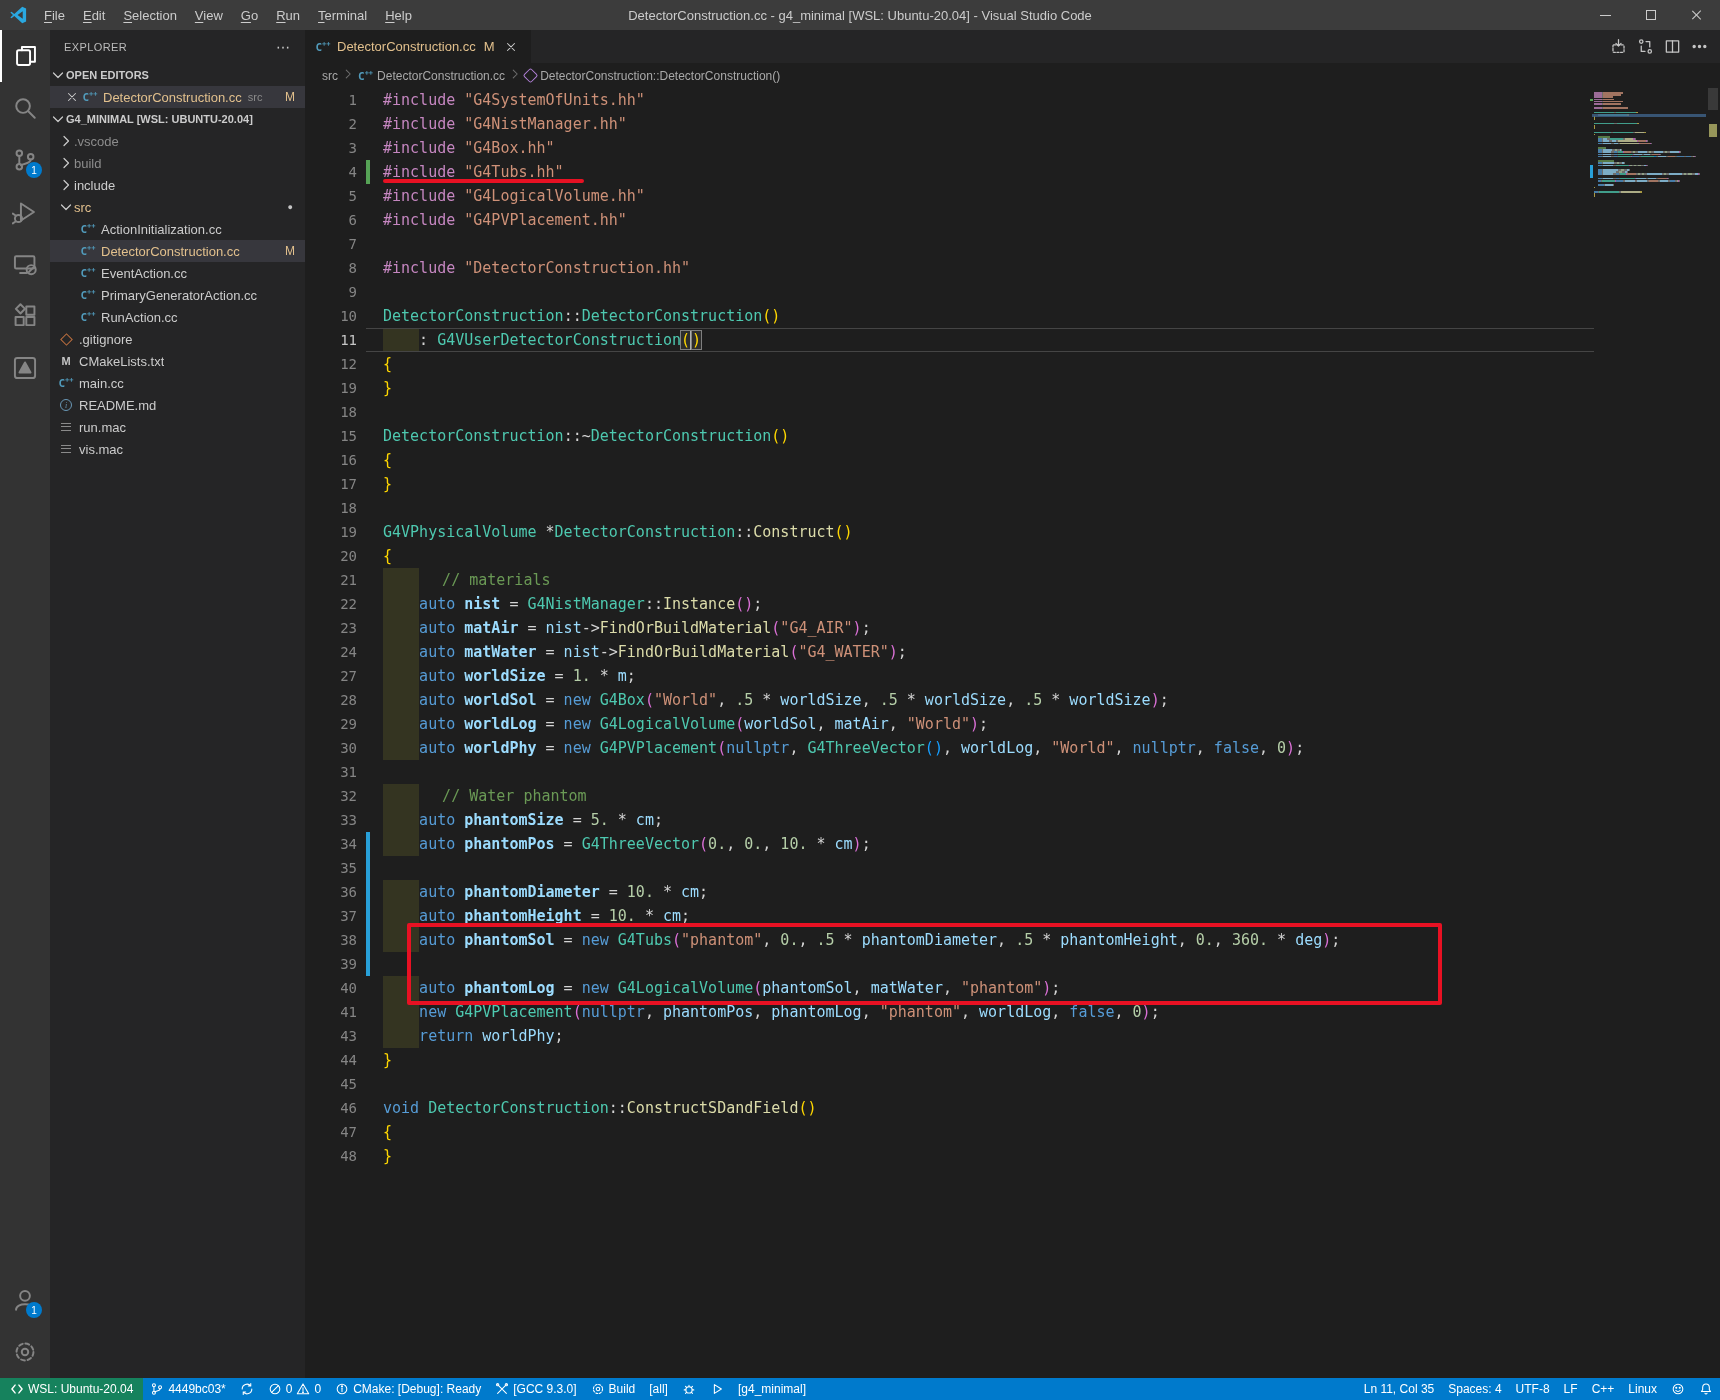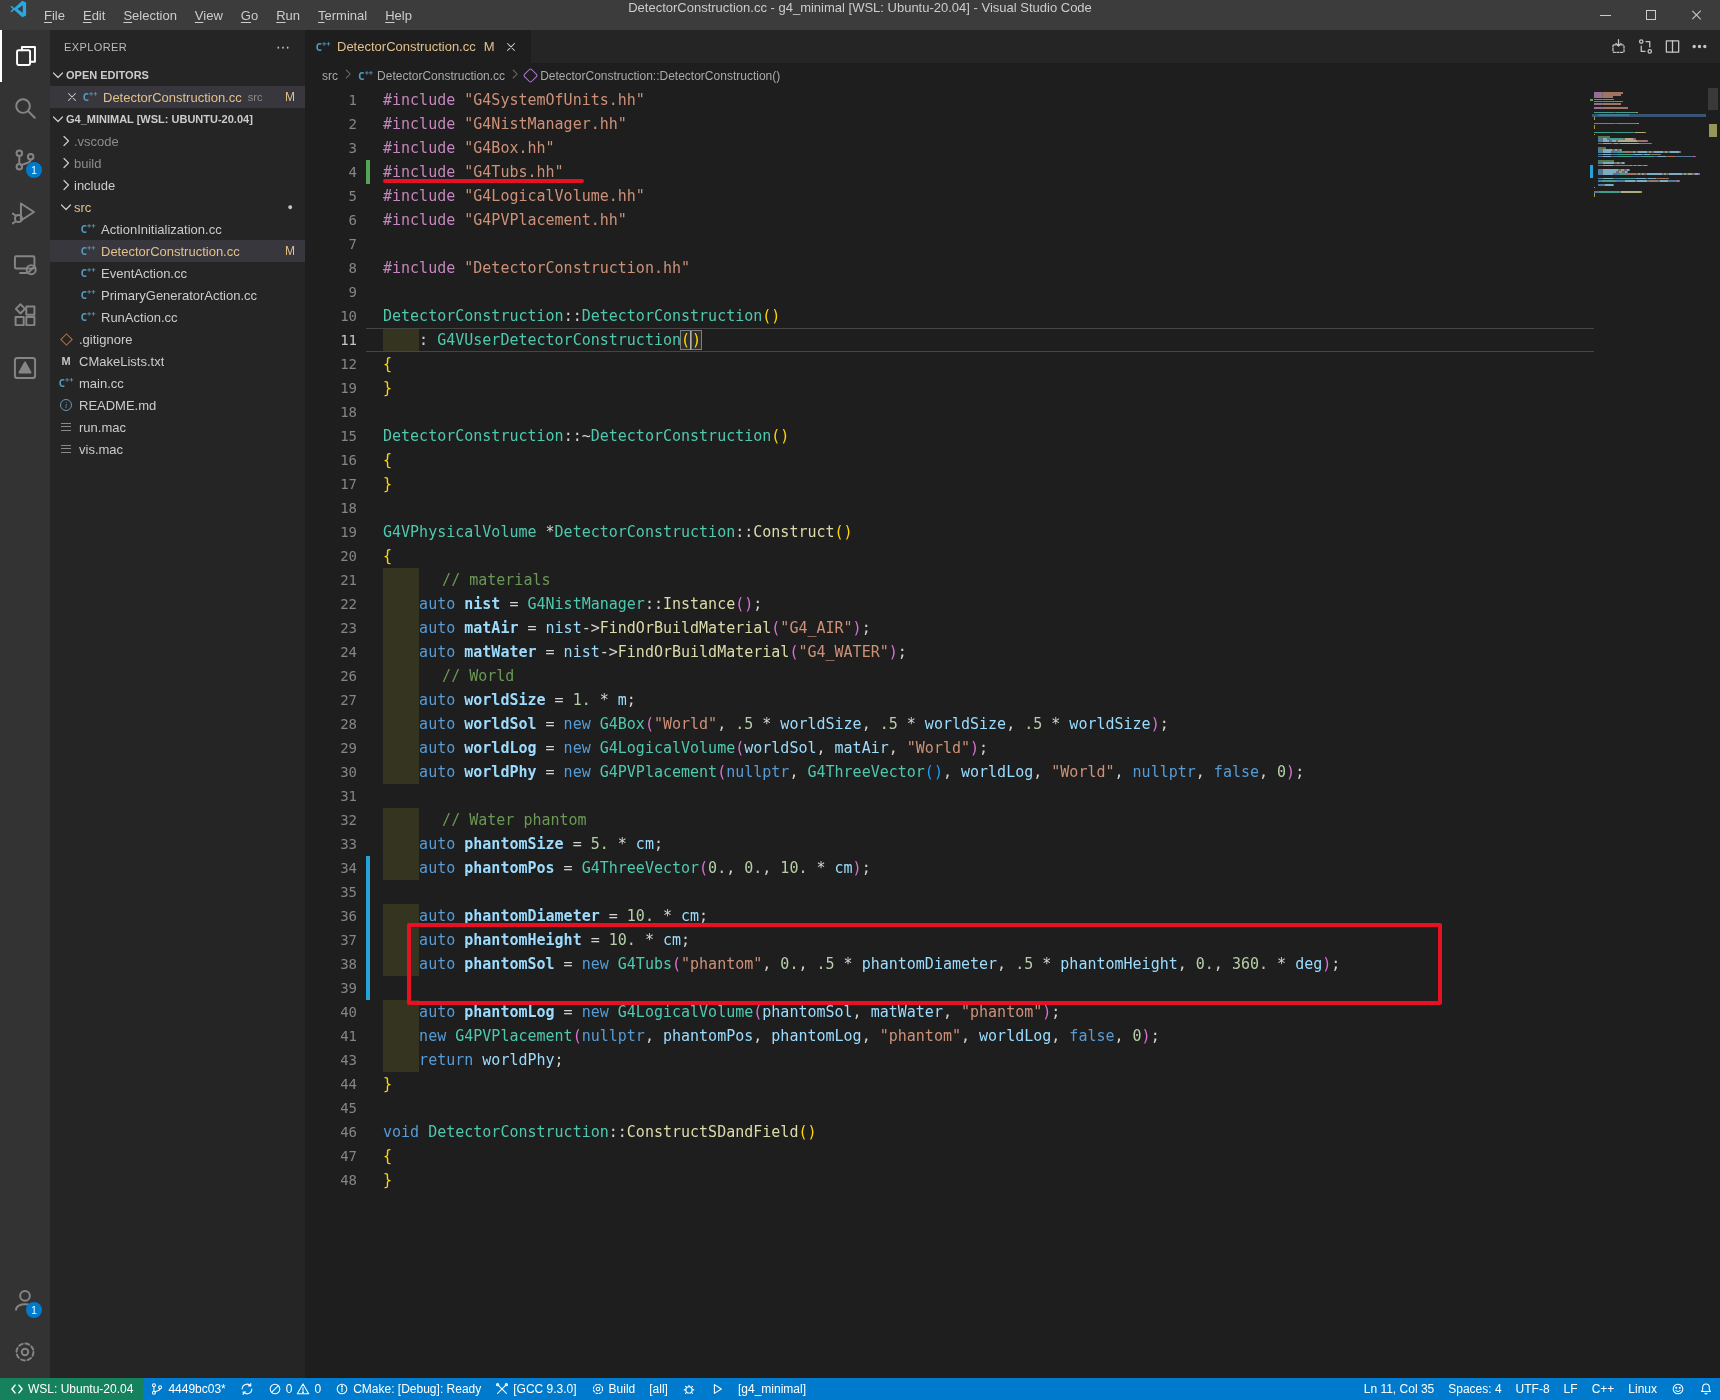--- a/index.html
+++ b/index.html
@@ -1,21 +1,21 @@
 <!DOCTYPE html>
 <html><head>
 <meta charset="utf-8">
 <style>
   *{margin:0;padding:0;box-sizing:border-box;}
   html,body{width:1720px;height:1400px;overflow:hidden;background:#1e1e1e;
     font-family:"Liberation Sans",sans-serif;-webkit-font-smoothing:antialiased;}
   #root{position:relative;width:1720px;height:1400px;display:flex;flex-direction:column;}
 
   
-  .titlebar{height:30px;background:#3c3c3c;display:flex;color:#cccccc;font-size:13px;flex:0 0 auto;}
+  .titlebar{height:30px;background:#3c3c3c;display:flex;align-items:center;color:#cccccc;font-size:13px;flex:0 0 auto;}
   .vscode-logo{width:18px;height:18px;margin:0 8px 0 9px;flex:0 0 auto;}
   .menubar{display:flex;height:100%;align-items:center;}
   .menu-item{padding:0 9px;height:100%;display:flex;align-items:center;cursor:default;}
   .menu-item span u{text-decoration:underline;text-underline-offset:2px;}
   .tb-title{position:absolute;left:0;right:0;text-align:center;pointer-events:none;color:#cccccc;font-size:13px;}
   .win-controls{margin-left:auto;display:flex;height:100%;}
   .win-btn{width:46px;height:100%;display:flex;align-items:center;justify-content:center;color:#cccccc;}
   .ic-min{width:11px;height:1px;background:#cccccc;}
   .ic-max{width:10px;height:10px;border:1px solid #cccccc;}
   .ic-close{position:relative;width:12px;height:12px;}
@@ -477,21 +477,20 @@
             <div class="cline"><div class="ln">15</div><div class="gitbar"></div><div class="ctext"><span class="tk-type">DetectorConstruction</span><span class="tk-op">::~</span><span class="tk-type">DetectorConstruction</span><span class="tk-p1">()</span></div></div>
             <div class="cline"><div class="ln">16</div><div class="gitbar"></div><div class="ctext"><span class="tk-p1">{</span></div></div>
             <div class="cline"><div class="ln">17</div><div class="gitbar"></div><div class="ctext"><span class="tk-p1">}</span></div></div>
             <div class="cline"><div class="ln">18</div><div class="gitbar"></div><div class="ctext"></div></div>
             <div class="cline"><div class="ln">19</div><div class="gitbar"></div><div class="ctext"><span class="tk-type">G4VPhysicalVolume</span><span class="tk-txt"> </span><span class="tk-op">*</span><span class="tk-type">DetectorConstruction</span><span class="tk-op">::</span><span class="tk-fn">Construct</span><span class="tk-p1">()</span></div></div>
             <div class="cline"><div class="ln">20</div><div class="gitbar"></div><div class="ctext"><span class="tk-p1">{</span></div></div>
             <div class="cline"><div class="ln">21</div><div class="gitbar"></div><div class="ctext"><span class="indentblock"></span><span class="tk-cmt">// materials</span></div></div>
             <div class="cline"><div class="ln">22</div><div class="gitbar"></div><div class="ctext"><span class="indentblock"></span><span class="tk-kw">auto</span><span class="tk-txt"> </span><span class="tk-varb">nist</span><span class="tk-op"> = </span><span class="tk-type">G4NistManager</span><span class="tk-op">::</span><span class="tk-fn">Instance</span><span class="tk-p2">()</span><span class="tk-txt">;</span></div></div>
             <div class="cline"><div class="ln">23</div><div class="gitbar"></div><div class="ctext"><span class="indentblock"></span><span class="tk-kw">auto</span><span class="tk-txt"> </span><span class="tk-varb">matAir</span><span class="tk-op"> = </span><span class="tk-var">nist</span><span class="tk-op">-&gt;</span><span class="tk-fn">FindOrBuildMaterial</span><span class="tk-p2">(</span><span class="tk-str">"G4_AIR"</span><span class="tk-p2">)</span><span class="tk-txt">;</span></div></div>
             <div class="cline"><div class="ln">24</div><div class="gitbar"></div><div class="ctext"><span class="indentblock"></span><span class="tk-kw">auto</span><span class="tk-txt"> </span><span class="tk-varb">matWater</span><span class="tk-op"> = </span><span class="tk-var">nist</span><span class="tk-op">-&gt;</span><span class="tk-fn">FindOrBuildMaterial</span><span class="tk-p2">(</span><span class="tk-str">"G4_WATER"</span><span class="tk-p2">)</span><span class="tk-txt">;</span></div></div>
-            <div class="cline"><div class="ln">26</div><div class="gitbar"></div><div class="ctext"><span class="indentblock"></span><span class="tk-cmt">// World</span></div></div>
             <div class="cline"><div class="ln">27</div><div class="gitbar"></div><div class="ctext"><span class="indentblock"></span><span class="tk-kw">auto</span><span class="tk-txt"> </span><span class="tk-varb">worldSize</span><span class="tk-op"> = </span><span class="tk-num">1.</span><span class="tk-op"> * </span><span class="tk-var">m</span><span class="tk-txt">;</span></div></div>
             <div class="cline"><div class="ln">28</div><div class="gitbar"></div><div class="ctext"><span class="indentblock"></span><span class="tk-kw">auto</span><span class="tk-txt"> </span><span class="tk-varb">worldSol</span><span class="tk-op"> = </span><span class="tk-kw">new</span><span class="tk-txt"> </span><span class="tk-type">G4Box</span><span class="tk-p2">(</span><span class="tk-str">"World"</span><span class="tk-txt">, </span><span class="tk-num">.5</span><span class="tk-op"> * </span><span class="tk-var">worldSize</span><span class="tk-txt">, </span><span class="tk-num">.5</span><span class="tk-op"> * </span><span class="tk-var">worldSize</span><span class="tk-txt">, </span><span class="tk-num">.5</span><span class="tk-op"> * </span><span class="tk-var">worldSize</span><span class="tk-p2">)</span><span class="tk-txt">;</span></div></div>
             <div class="cline"><div class="ln">29</div><div class="gitbar"></div><div class="ctext"><span class="indentblock"></span><span class="tk-kw">auto</span><span class="tk-txt"> </span><span class="tk-varb">worldLog</span><span class="tk-op"> = </span><span class="tk-kw">new</span><span class="tk-txt"> </span><span class="tk-type">G4LogicalVolume</span><span class="tk-p2">(</span><span class="tk-var">worldSol</span><span class="tk-txt">, </span><span class="tk-var">matAir</span><span class="tk-txt">, </span><span class="tk-str">"World"</span><span class="tk-p2">)</span><span class="tk-txt">;</span></div></div>
             <div class="cline"><div class="ln">30</div><div class="gitbar"></div><div class="ctext"><span class="indentblock"></span><span class="tk-kw">auto</span><span class="tk-txt"> </span><span class="tk-varb">worldPhy</span><span class="tk-op"> = </span><span class="tk-kw">new</span><span class="tk-txt"> </span><span class="tk-type">G4PVPlacement</span><span class="tk-p2">(</span><span class="tk-kw">nullptr</span><span class="tk-txt">, </span><span class="tk-type">G4ThreeVector</span><span class="tk-p3">()</span><span class="tk-txt">, </span><span class="tk-var">worldLog</span><span class="tk-txt">, </span><span class="tk-str">"World"</span><span class="tk-txt">, </span><span class="tk-kw">nullptr</span><span class="tk-txt">, </span><span class="tk-kw">false</span><span class="tk-txt">, </span><span class="tk-num">0</span><span class="tk-p2">)</span><span class="tk-txt">;</span></div></div>
             <div class="cline"><div class="ln">31</div><div class="gitbar"></div><div class="ctext"></div></div>
             <div class="cline"><div class="ln">32</div><div class="gitbar"></div><div class="ctext"><span class="indentblock"></span><span class="tk-cmt">// Water phantom</span></div></div>
             <div class="cline"><div class="ln">33</div><div class="gitbar"></div><div class="ctext"><span class="indentblock"></span><span class="tk-kw">auto</span><span class="tk-txt"> </span><span class="tk-varb">phantomSize</span><span class="tk-op"> = </span><span class="tk-num">5.</span><span class="tk-op"> * </span><span class="tk-var">cm</span><span class="tk-txt">;</span></div></div>
             <div class="cline"><div class="ln">34</div><div class="gitbar m"></div><div class="ctext"><span class="indentblock"></span><span class="tk-kw">auto</span><span class="tk-txt"> </span><span class="tk-varb">phantomPos</span><span class="tk-op"> = </span><span class="tk-type">G4ThreeVector</span><span class="tk-p2">(</span><span class="tk-num">0.</span><span class="tk-txt">, </span><span class="tk-num">0.</span><span class="tk-txt">, </span><span class="tk-num">10.</span><span class="tk-op"> * </span><span class="tk-var">cm</span><span class="tk-p2">)</span><span class="tk-txt">;</span></div></div>
             <div class="cline"><div class="ln">35</div><div class="gitbar m"></div><div class="ctext"></div></div>
             <div class="cline"><div class="ln">36</div><div class="gitbar m"></div><div class="ctext"><span class="indentblock"></span><span class="tk-kw">auto</span><span class="tk-txt"> </span><span class="tk-varb">phantomDiameter</span><span class="tk-op"> = </span><span class="tk-num">10.</span><span class="tk-op"> * </span><span class="tk-var">cm</span><span class="tk-txt">;</span></div></div>

